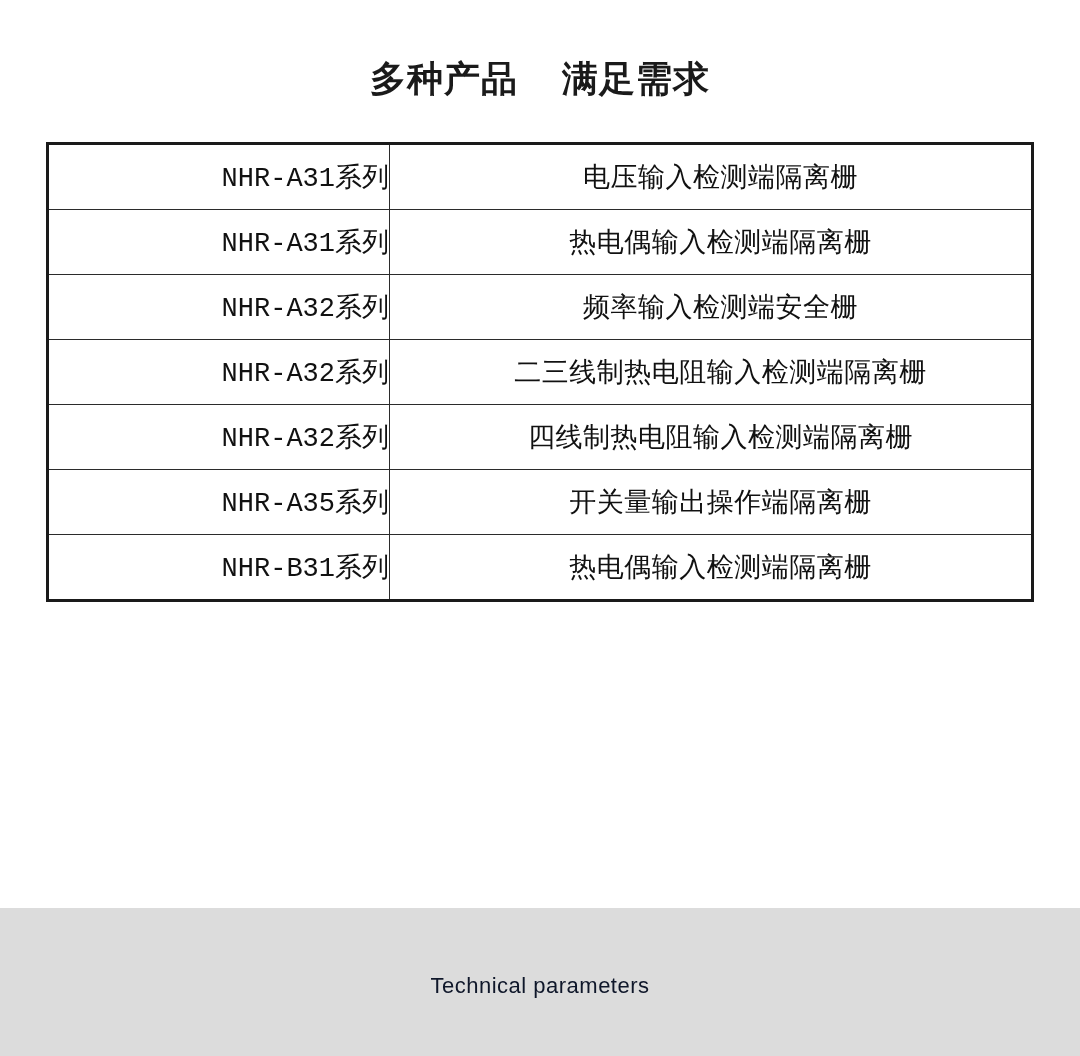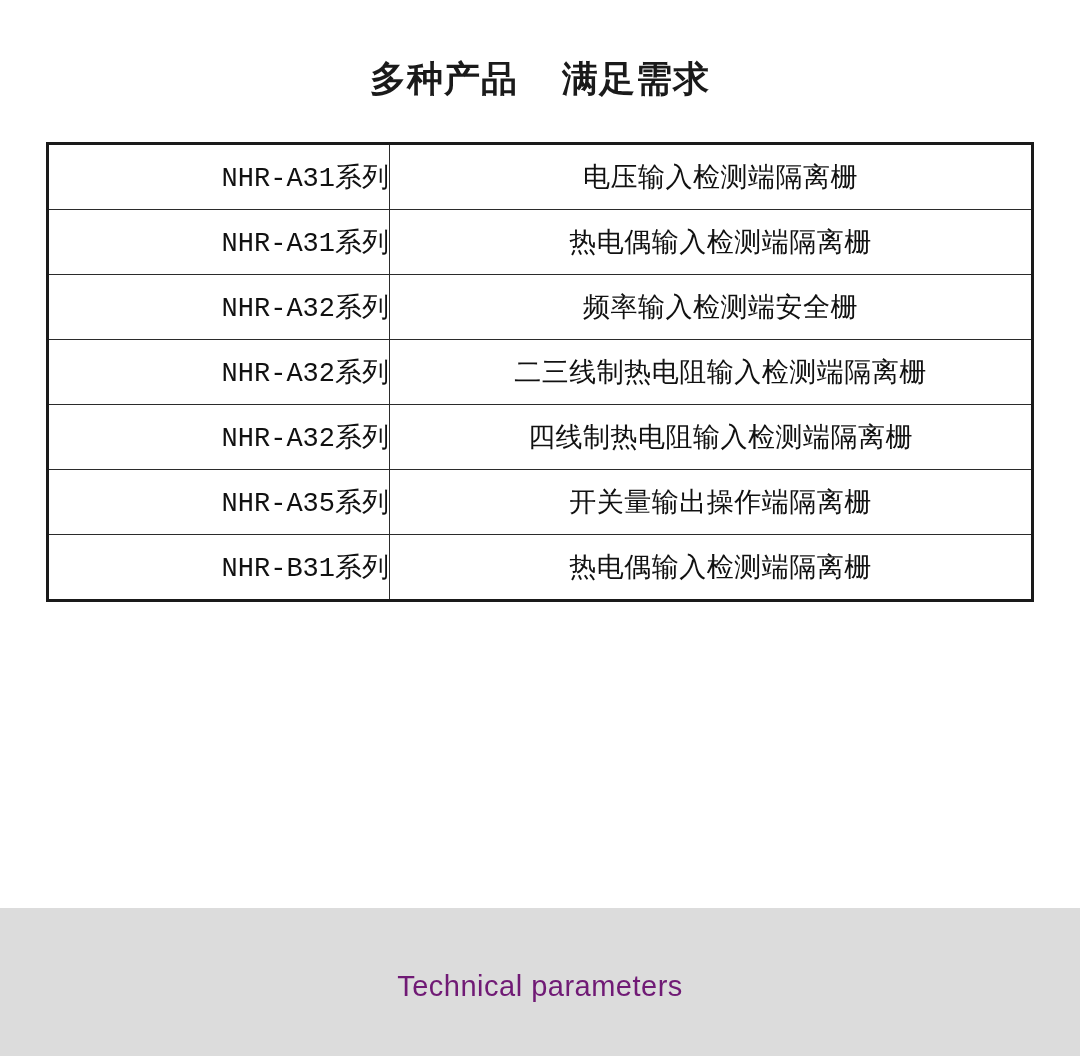--- a/index.html
+++ b/index.html
@@ -87,22 +87,22 @@
   .section-band .cn {
     font-family: "DejaVu Sans", sans-serif;
     font-weight: bold;
     font-size: 50px;
     color: #3a3a3a;
     letter-spacing: 4px;
     line-height: 1.05;
   }
   .section-band .en {
     font-family: "Liberation Sans", sans-serif;
-    font-size: 29px;
-    color: #701a75;
+    font-size: 22px;
+    color: #0f172a;
     letter-spacing: 0.5px;
     margin-top: 8px;
   }
 </style>
 </head>
 <body>
 
 <div class="page">
 
   <div class="heading">多种产品    满足需求</div>

